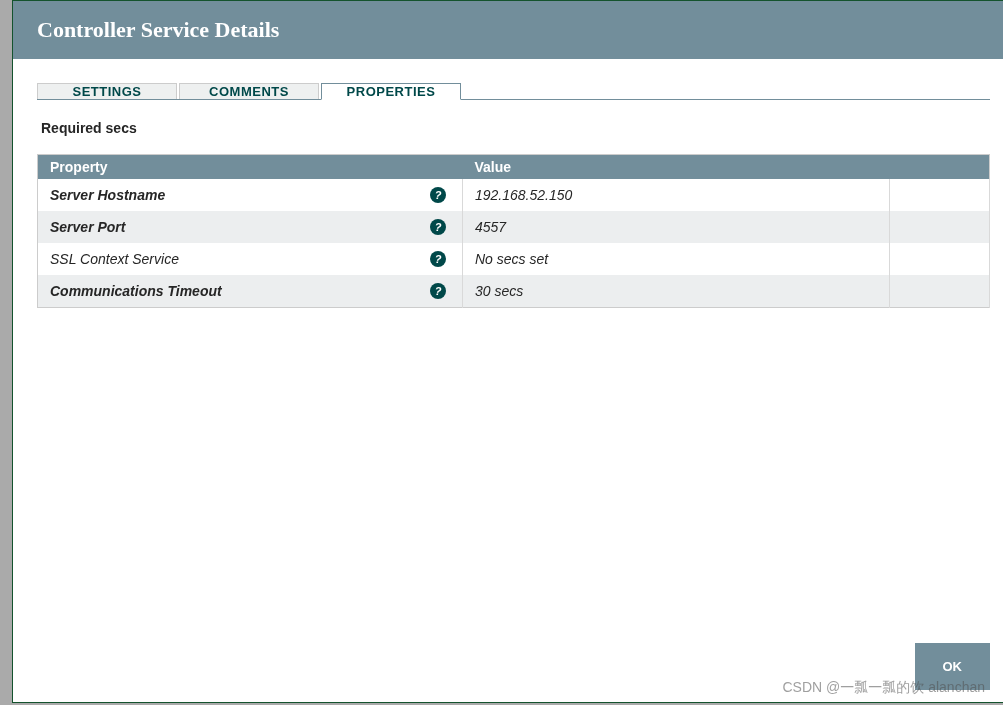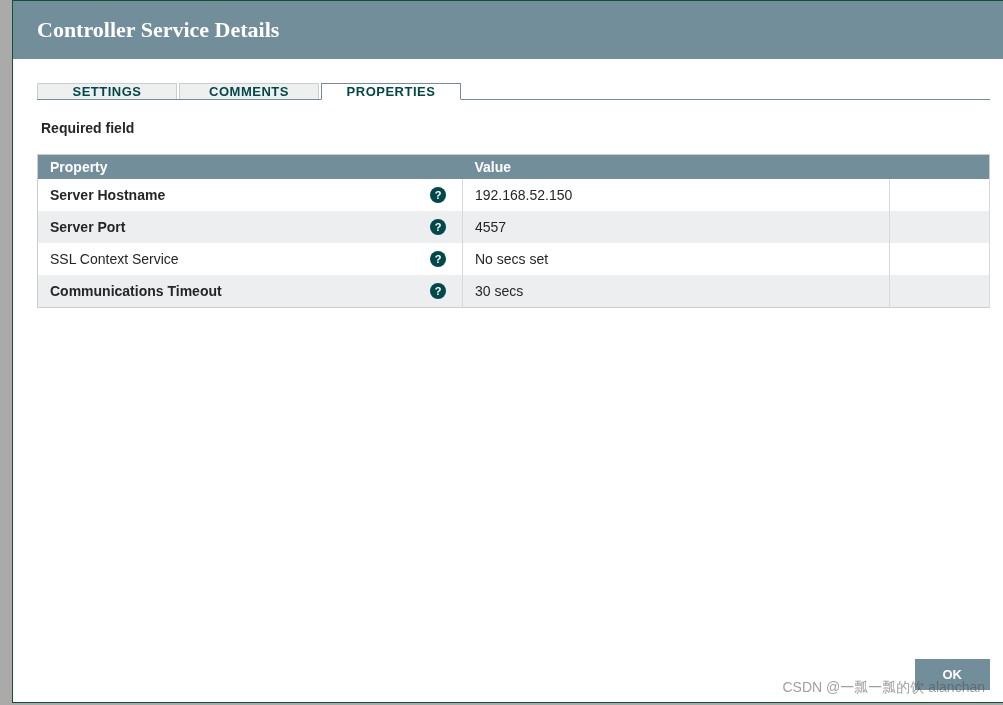--- a/index.html
+++ b/index.html
@@ -84,20 +84,21 @@
       padding: 4px 12px;
       font-size: 14px;
       font-weight: bold;
       border: none;
     }
     table.props td {
       padding: 8px 12px;
       font-size: 14px;
       border-right: 1px solid #d9d9d9;
       color: #262626;
+      font-style: italic;
     }
     table.props tbody tr:nth-child(even) { background: #eceeef; }
     table.props tbody tr:nth-child(odd) { background: #fff; }
     .prop-name { font-weight: bold; }
     .prop-name.optional { font-weight: normal; }
     .novalue { color: #8b8b8b; }
     .name-cell {
       display: flex;
       justify-content: space-between;
       align-items: center;
@@ -120,21 +121,21 @@
     col.col-act  { width: 100px; }
     .footer {
       display: flex;
       justify-content: flex-end;
       padding: 4px 0;
     }
     .ok-btn {
       background: #728e9b;
       color: #fff;
       border: none;
-      padding: 8px 28px;
+      padding: 16px 28px;
       font-size: 13px;
       font-weight: bold;
       cursor: pointer;
     }
     .watermark {
       position: absolute;
       bottom: 8px;
       right: 18px;
       font-size: 14px;
       color: rgba(80,80,80,0.55);
@@ -149,21 +150,21 @@
 
   <div class="content">
 
     <div class="tabs">
       <div class="tab">SETTINGS</div>
       <div class="tab">COMMENTS</div>
       <div class="tab active">PROPERTIES</div>
     </div>
 
     <div class="tabbody">
-      <div class="req-label">Required field</div>
+      <div class="req-label">Required secs</div>
 
       <table class="props">
         <colgroup>
           <col class="col-prop">
             <col class="col-val">
             <col class="col-act">
         </colgroup>
         <thead>
           <tr>
             <th>Property</th>

